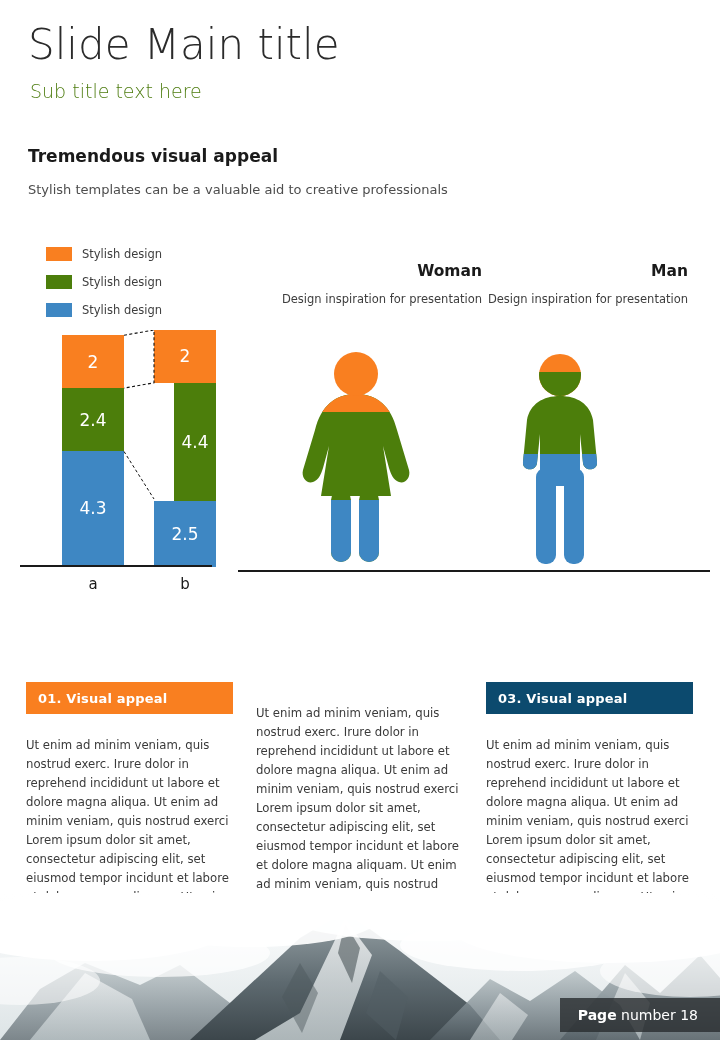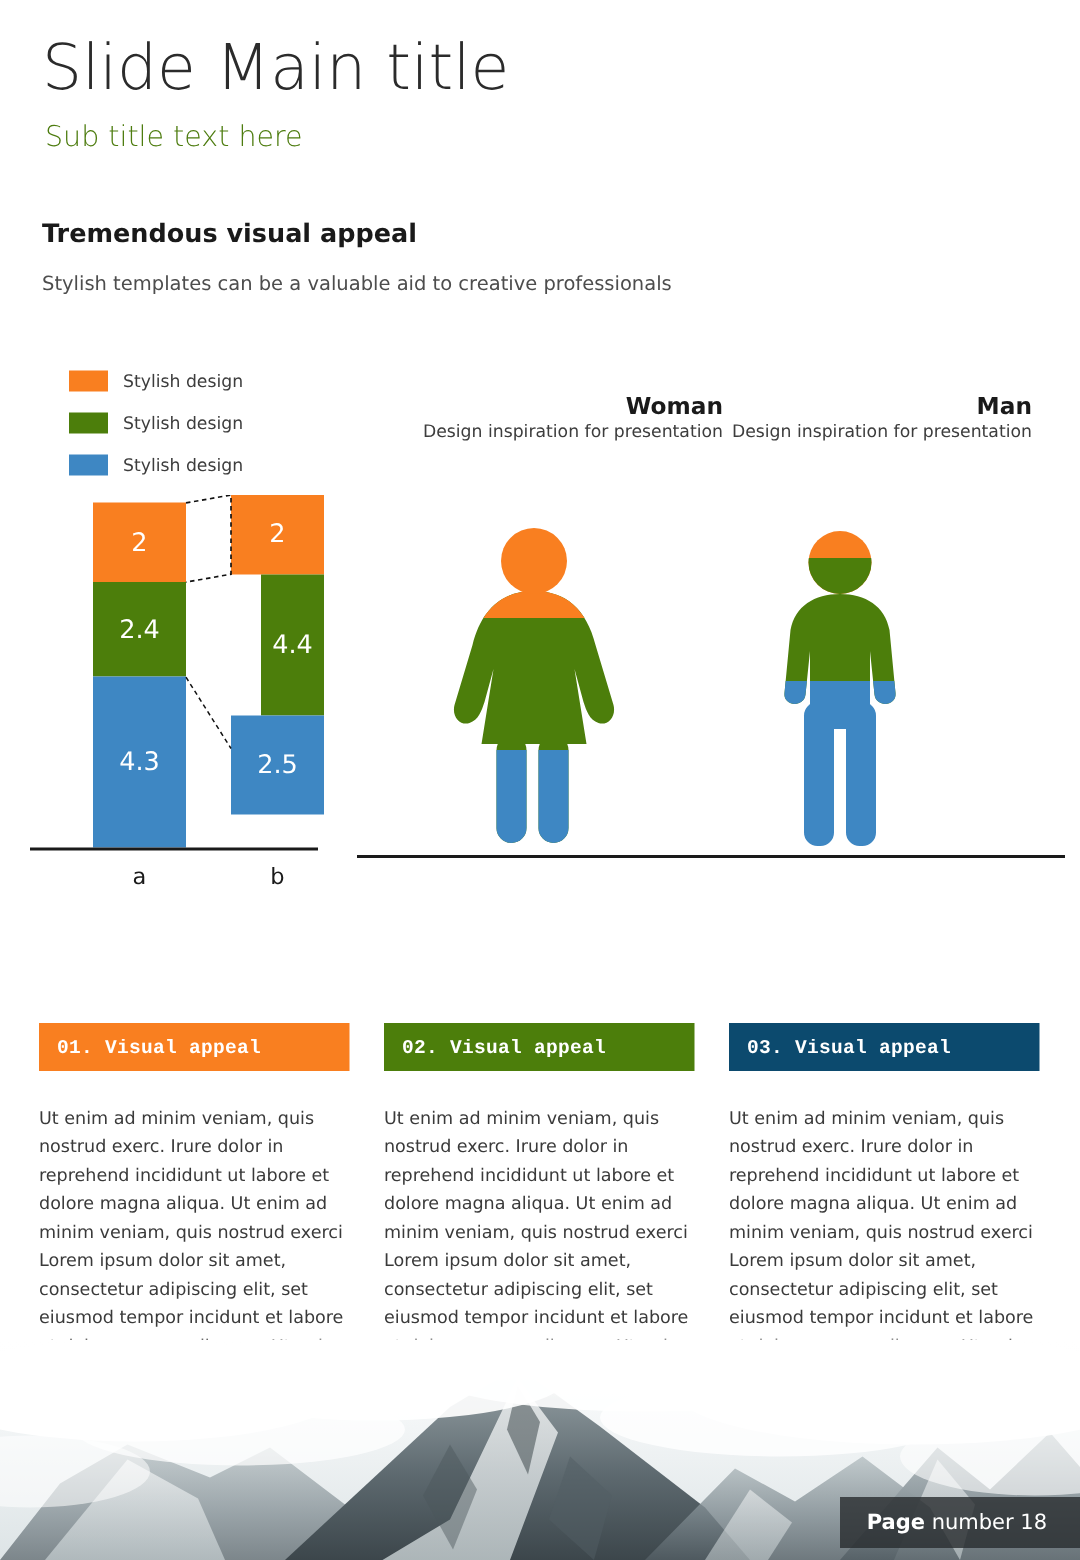--- a/index.html
+++ b/index.html
@@ -57,37 +57,37 @@
   .cat-a { left: 42px; }
   .cat-b { left: 134px; }
   .connector { position: absolute; left: 0; top: 0; width: 200px; height: 235px; pointer-events:none; }
 
   
   .people { position: absolute; left: 232px; top: 262px; width: 478px; height: 310px; }
   .person-col { position: absolute; top: 0; width: 250px; text-align: right; }
   .col-woman { left: 0px; }
   .col-man { left: 206px; }
   .person-title { font-size: 15.5px; font-weight: bold; color: #1a1a1a; }
-  .person-desc { margin-top: 0; font-size: 11.5px; color: #3d3d3d; line-height: 1.35; }
+  .person-desc { margin-top: 12px; font-size: 11.5px; color: #3d3d3d; line-height: 1.35; }
   .person-fig { position: absolute; top: 88px; }
   .fig-woman { left: 63px; }
   .fig-man { left: 278px; }
   .people-baseline {
     position: absolute; left: 6px; top: 308px; width: 472px; height: 2px; background: #1a1a1a;
   }
 
   
   .cols { position: absolute; left: 0; top: 682px; width: 720px; }
   .col { position: absolute; top: 0; width: 207px; }
   .col1 { left: 26px; }
   .col2 { left: 256px; }
   .col3 { left: 486px; }
   .col-header {
     height: 32px; display: flex; align-items: center; padding-left: 12px;
-    color: #ffffff; font-size: 13px; font-weight: bold; letter-spacing: 0.2px; font-family: Liberation Mono, monospace;
+    color: #ffffff; font-size: 13px; font-weight: bold; letter-spacing: 0.2px;
   }
   .col-body {
     margin-top: 22px; font-size: 11.7px; line-height: 1.62; color: #3a3a3a;
   }
 
   
   .photo { position: absolute; left: 0; top: 893px; width: 720px; height: 147px; overflow: hidden; }
   .photo svg { display: block; }
 
   
@@ -136,21 +136,21 @@
             <span class="seg-val">2.4</span>
           </div>
           <div class="seg" style="height: 113.539px; background: rgb(62, 135, 195);">
             <span class="seg-val">4.3</span>
           </div>
         </div>
       <div class="bar bar-b" id="bar-b" style="height: 235px; top: 0px;">
           <div class="seg" style="height: 52.809px; background: rgb(249, 127, 32);">
             <span class="seg-val">2</span>
           </div>
-          <div class="seg" style="height: 94px; background: rgb(76, 126, 11); margin-left: 20px;">
+          <div class="seg" style="height: 118px; background: rgb(76, 126, 11); margin-left: 20px;">
             <span class="seg-val">4.4</span>
           </div>
           <div class="seg" style="height: 66.0112px; background: rgb(62, 135, 195);">
             <span class="seg-val">2.5</span>
           </div>
         </div>
 
       <svg class="connector" viewBox="0 0 200 235" preserveAspectRatio="none">
         <polyline id="conn-top" points="104,5.280898876404535 134,0 134,52.80898876404494 104,58.089887640449476" fill="none" stroke="#111" stroke-width="1.1" stroke-dasharray="3,2.4"></polyline>
         <polyline id="conn-diag" points="104,121.4606741573034 134,168.98876404494382" fill="none" stroke="#111" stroke-width="1" stroke-dasharray="3,2.4"></polyline>
@@ -268,21 +268,20 @@
 
     <div class="people-baseline"></div>
   </div>
 
   <div class="cols">
     <div class="col col1">
       <div class="col-header" style="background:#F97F20">01. Visual appeal</div>
       <div class="col-body">Ut enim ad minim veniam, quis nostrud exerc. Irure dolor in reprehend incididunt ut labore et dolore magna aliqua. Ut enim ad minim veniam, quis nostrud exerci  Lorem ipsum dolor sit amet, consectetur adipiscing elit, set eiusmod tempor incidunt et labore et dolore magna aliquam. Ut enim ad minim veniam, quis nostrud exerc.</div>
     </div>
     <div class="col col2">
-      <div class="col-header" style="background:#4C7E0B">02. Visual appeal</div>
       <div class="col-body">Ut enim ad minim veniam, quis nostrud exerc. Irure dolor in reprehend incididunt ut labore et dolore magna aliqua. Ut enim ad minim veniam, quis nostrud exerci  Lorem ipsum dolor sit amet, consectetur adipiscing elit, set eiusmod tempor incidunt et labore et dolore magna aliquam. Ut enim ad minim veniam, quis nostrud exerc.</div>
     </div>
     <div class="col col3">
       <div class="col-header" style="background:#0c4a6e">03. Visual appeal</div>
       <div class="col-body">Ut enim ad minim veniam, quis nostrud exerc. Irure dolor in reprehend incididunt ut labore et dolore magna aliqua. Ut enim ad minim veniam, quis nostrud exerci  Lorem ipsum dolor sit amet, consectetur adipiscing elit, set eiusmod tempor incidunt et labore et dolore magna aliquam. Ut enim ad minim veniam, quis nostrud exerc.</div>
     </div>
   </div>
 
   <div class="photo">
     <svg width="720" height="147" viewBox="0 0 720 147" preserveAspectRatio="none">

